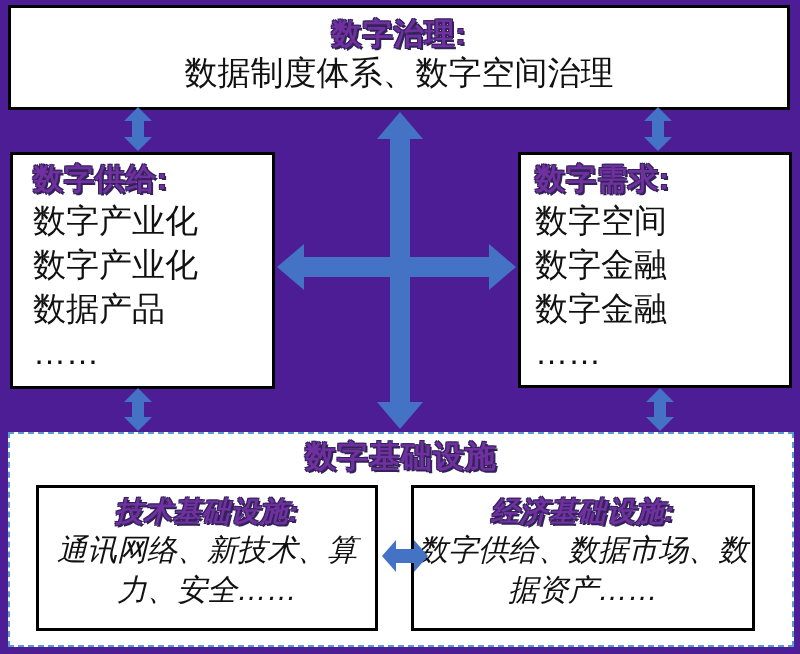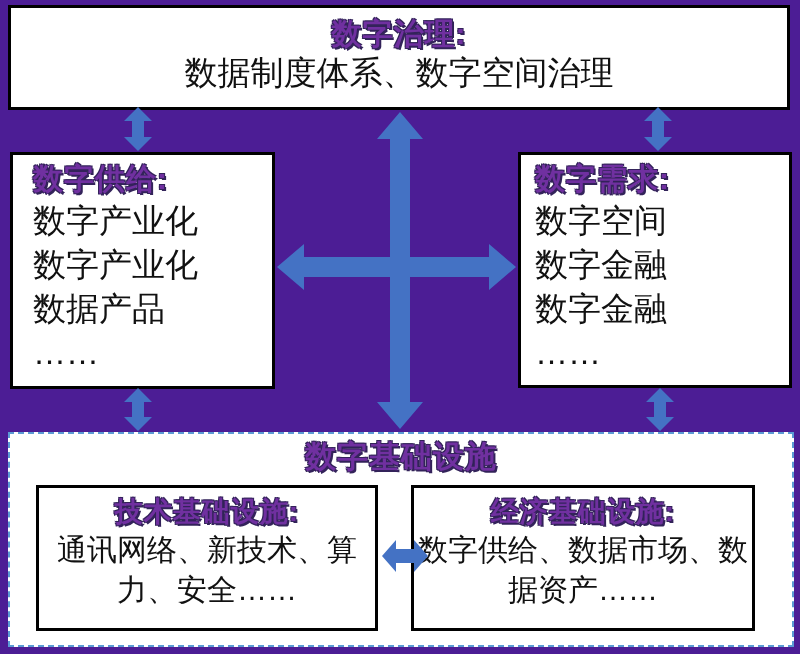--- a/index.html
+++ b/index.html
@@ -50,20 +50,21 @@
     text-align: center;
   }
   .infra > .ptitle { font-size: 31px; line-height: 36px; margin-top: 5px; }
   .inner-box {
     position: absolute;
     box-sizing: border-box;
     border: 3px solid #000000;
     background: #ffffff;
     text-align: center;
     padding-top: 6px;
+    font-style: italic;
   }
   .inner-tech { left: 26px; top: 51px; width: 342px; height: 146px; }
   .inner-econ { left: 401px; top: 51px; width: 344px; height: 146px; }
   .inner-box .ptitle { font-size: 28px; line-height: 36px; }
   .inner-box .body-text { font-size: 30px; line-height: 40px; padding: 0 4px; }
 
   .arrow-layer {
     position: absolute;
     left: 0; top: 0;
     z-index: 3;

